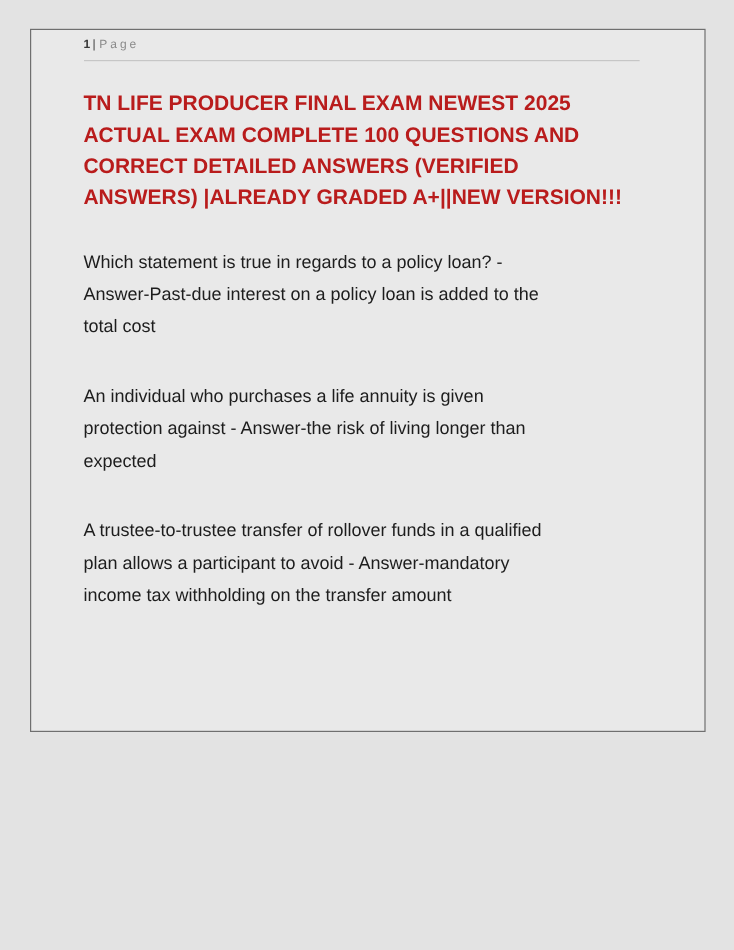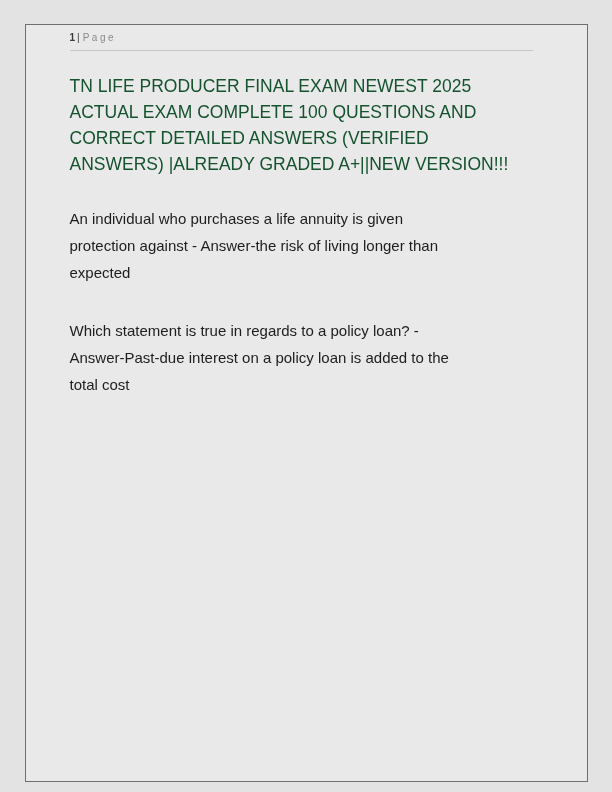--- a/index.html
+++ b/index.html
@@ -9,21 +9,21 @@
   body {
     width: 612px;
     height: 792px;
     background: #e3e3e3;
     overflow: hidden;
     font-family: "Liberation Sans", sans-serif;
   }
   .page {
     box-sizing: border-box;
     width: 563px;
-    height: 758px;
+    height: 586px;
     margin: 24px auto 0 auto;
     background: #e9e9e9;
     border: 1px solid #6f6f6f;
     padding: 6px 18px 0 44px;
     overflow: hidden;
   }
   .header {
     width: 463px;
     line-height: 13px;
     padding-bottom: 6px;
@@ -39,23 +39,23 @@
     color: #3a3a3a;
     margin: 0 3px 0 2px;
   }
   .pg-label {
     letter-spacing: 2.5px;
     color: #8a8a8a;
   }
   .doc-title {
     margin: 22px 0 28px 0;
     font-size: 17.5px;
-    font-weight: normal;
+    font-weight: bold;
     line-height: 26px;
-    color: #14532d;
+    color: #b91c1c;
     white-space: pre;
   }
   .qa-paragraph {
     margin: 0 0 31px 0;
     font-size: 15px;
     line-height: 27px;
     color: #1d1d1d;
     white-space: pre;
   }
 </style>
@@ -65,19 +65,22 @@
 <div class="page">
   <div class="header">
     <span class="pg-num">1</span><span class="pg-sep">|</span><span class="pg-label">Page</span>
   </div>
 
   <div class="doc-title">TN LIFE PRODUCER FINAL EXAM NEWEST 2025
 ACTUAL EXAM COMPLETE 100 QUESTIONS AND
 CORRECT DETAILED ANSWERS (VERIFIED
 ANSWERS) |ALREADY GRADED A+||NEW VERSION!!!</div>
 
+  <p class="qa-paragraph">Which statement is true in regards to a policy loan? -
+Answer-Past-due interest on a policy loan is added to the
+total cost</p>
   <p class="qa-paragraph">An individual who purchases a life annuity is given
 protection against - Answer-the risk of living longer than
 expected</p>
-  <p class="qa-paragraph">Which statement is true in regards to a policy loan? -
-Answer-Past-due interest on a policy loan is added to the
-total cost</p>
+  <p class="qa-paragraph">A trustee-to-trustee transfer of rollover funds in a qualified
+plan allows a participant to avoid - Answer-mandatory
+income tax withholding on the transfer amount</p>
 </div>
 
 </body></html>

